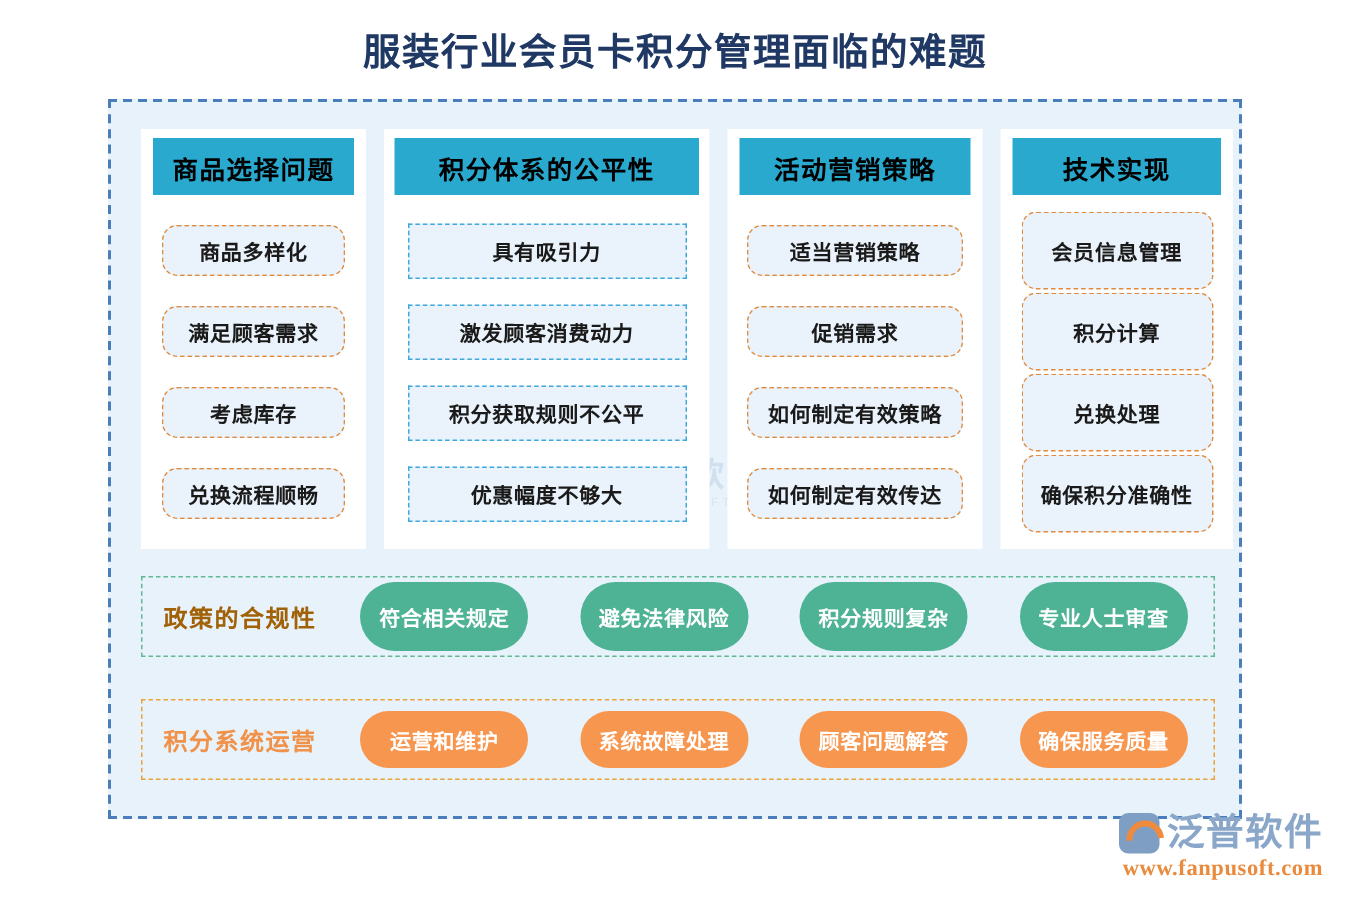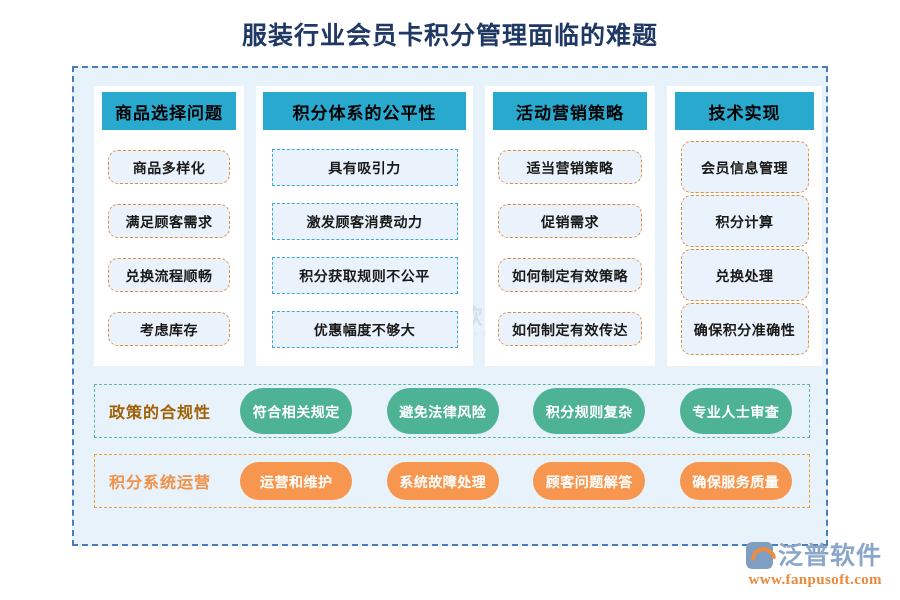--- a/index.html
+++ b/index.html
@@ -170,21 +170,21 @@
     display: flex;
     align-items: center;
     padding-left: 14px;
     z-index: 10;
   }
   .band-green {
     top: 316px;
     border: 1.6px dashed #5fb896;
   }
   .band-orange {
-    top: 386px;
+    top: 398px;
     border: 1.6px dashed #e9a13b;
   }
   .band-label {
     font-size: 16px;
     font-weight: bold;
     letter-spacing: 1px;
     white-space: nowrap;
     margin-right: 12px;
   }
   .band-green .band-label { color: #a16207; }
@@ -279,22 +279,22 @@
     </span>
   </div>
 
   <div class="columns">
 
     <div class="column col-0">
       <div class="col-header">商品选择问题</div>
       <div class="col-items">
         <div class="item style-orange">商品多样化</div>
         <div class="item style-orange">满足顾客需求</div>
+        <div class="item style-orange">考虑库存</div>
         <div class="item style-orange">兑换流程顺畅</div>
-        <div class="item style-orange">考虑库存</div>
       </div>
     </div>
 
     <div class="column col-1">
       <div class="col-header">积分体系的公平性</div>
       <div class="col-items">
         <div class="item style-blue">具有吸引力</div>
         <div class="item style-blue">激发顾客消费动力</div>
         <div class="item style-blue">积分获取规则不公平</div>
         <div class="item style-blue">优惠幅度不够大</div>

